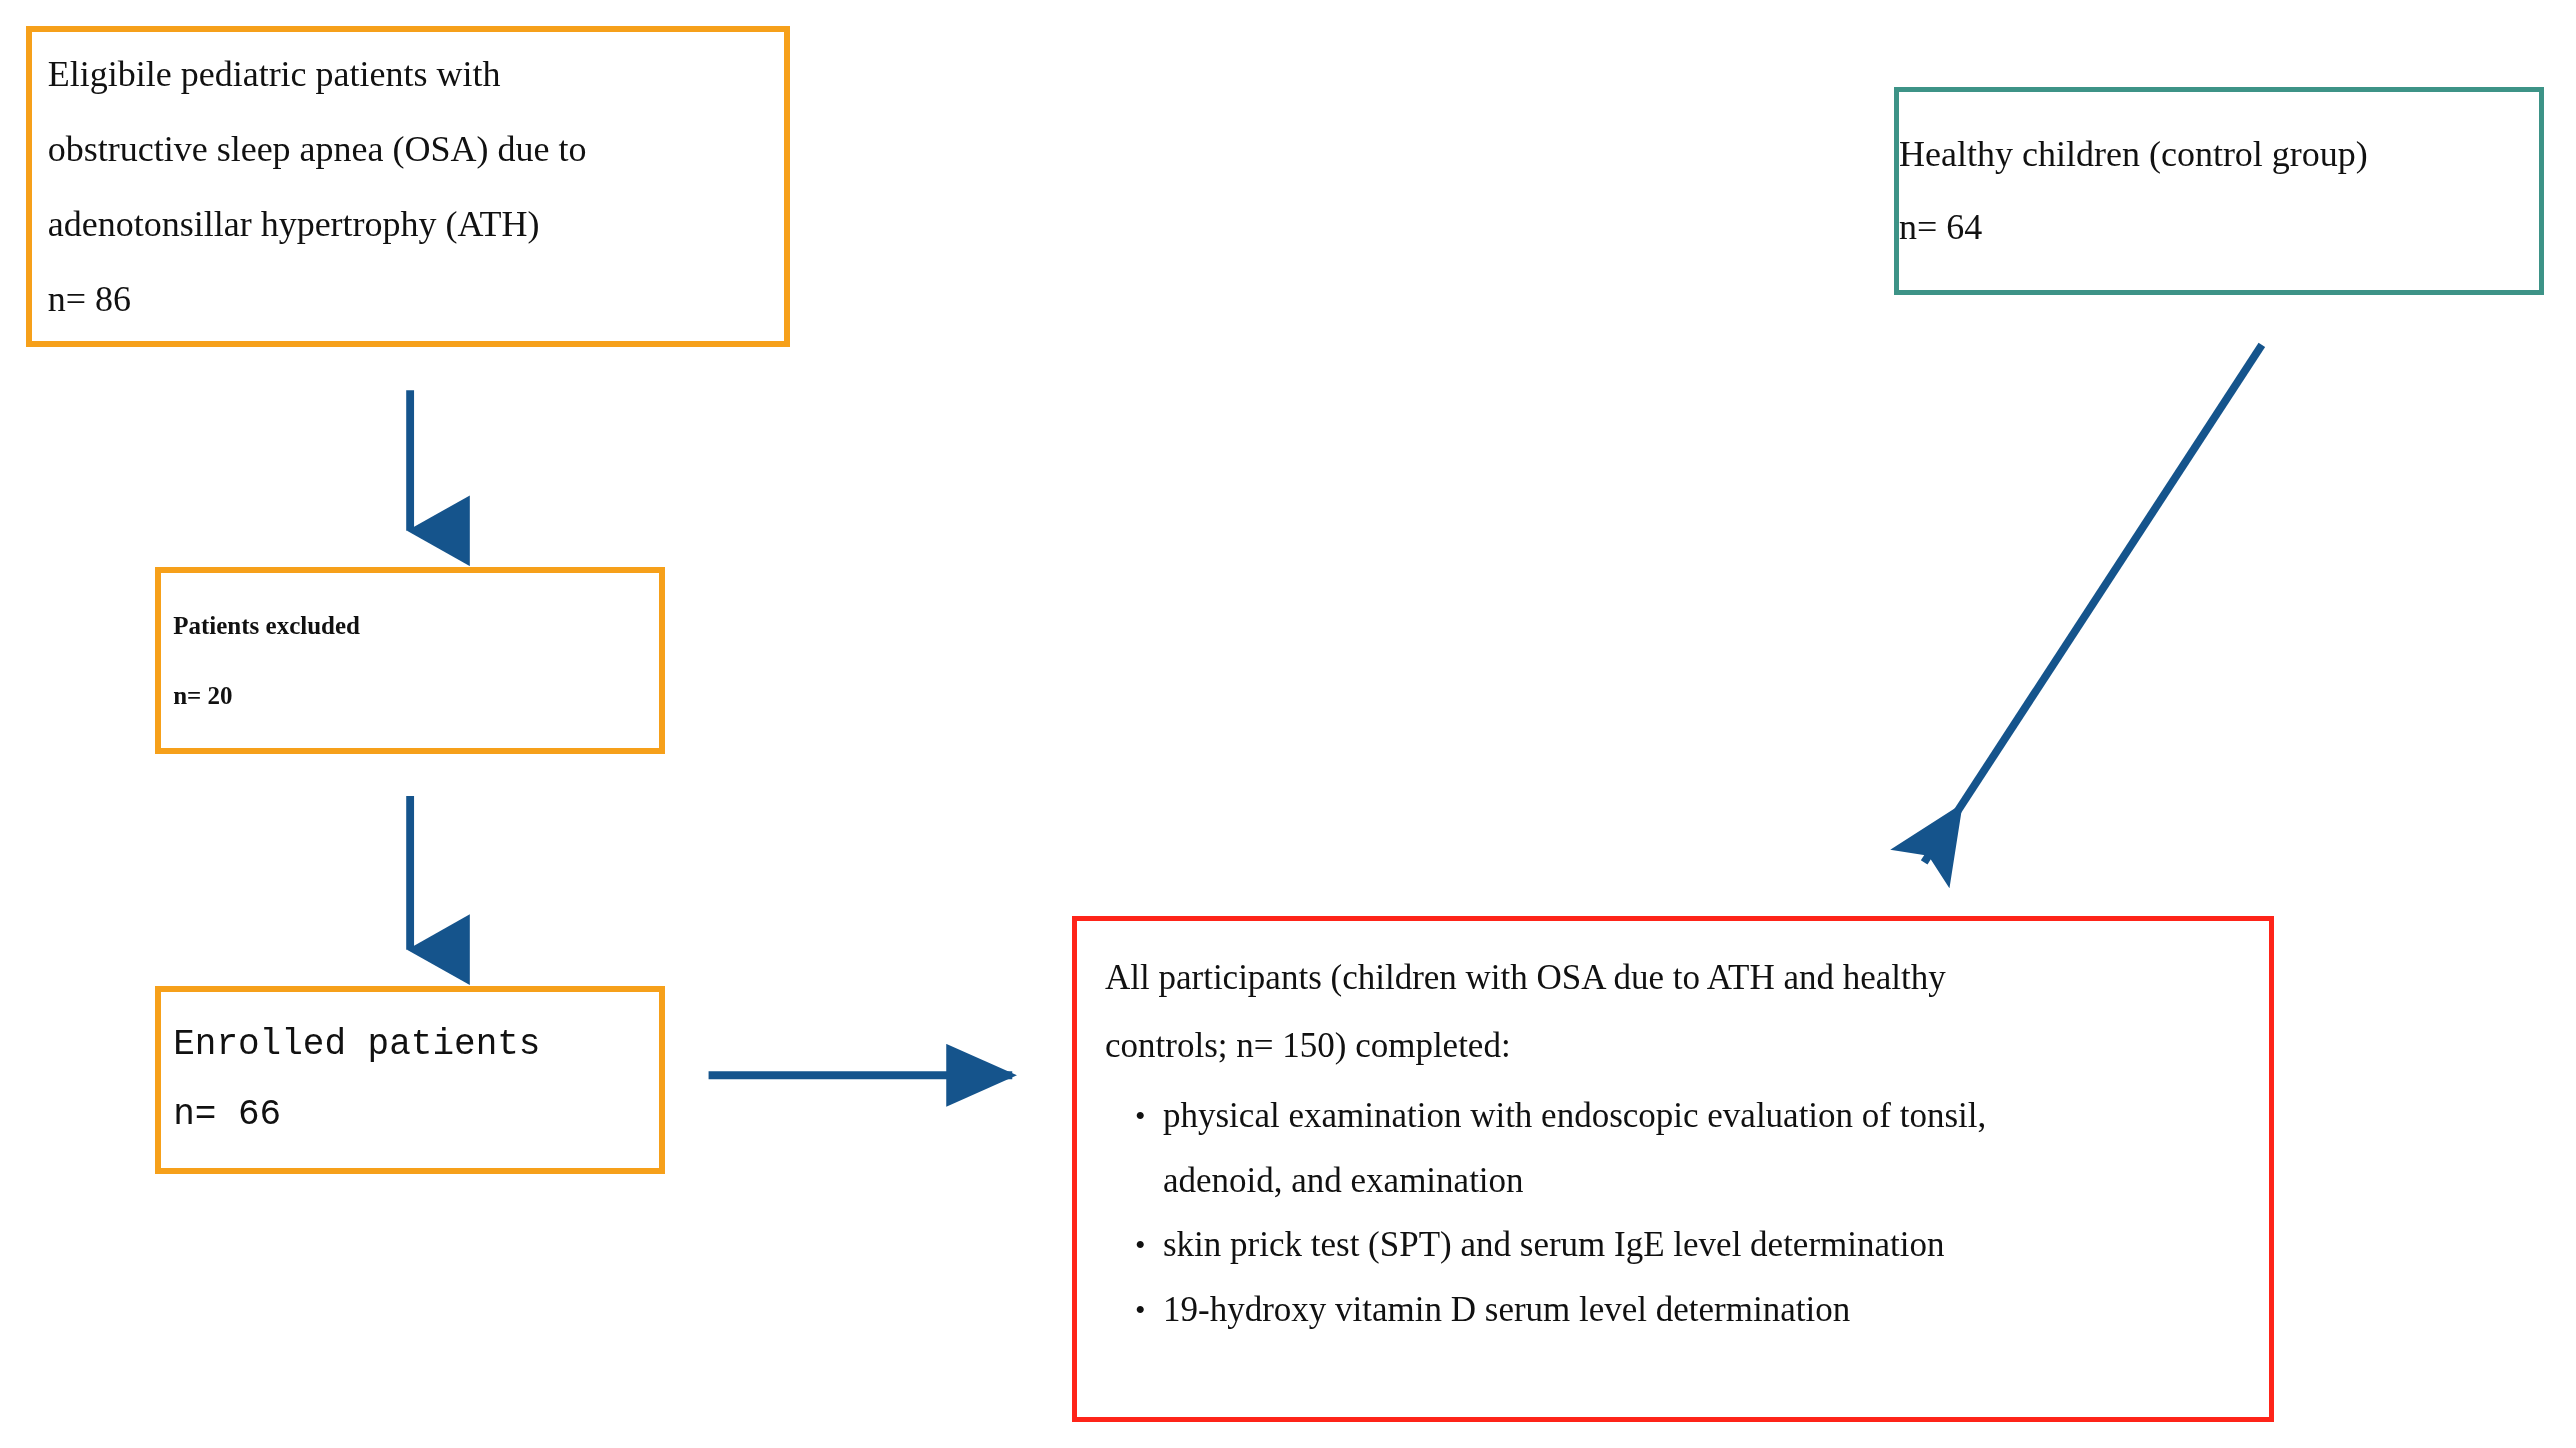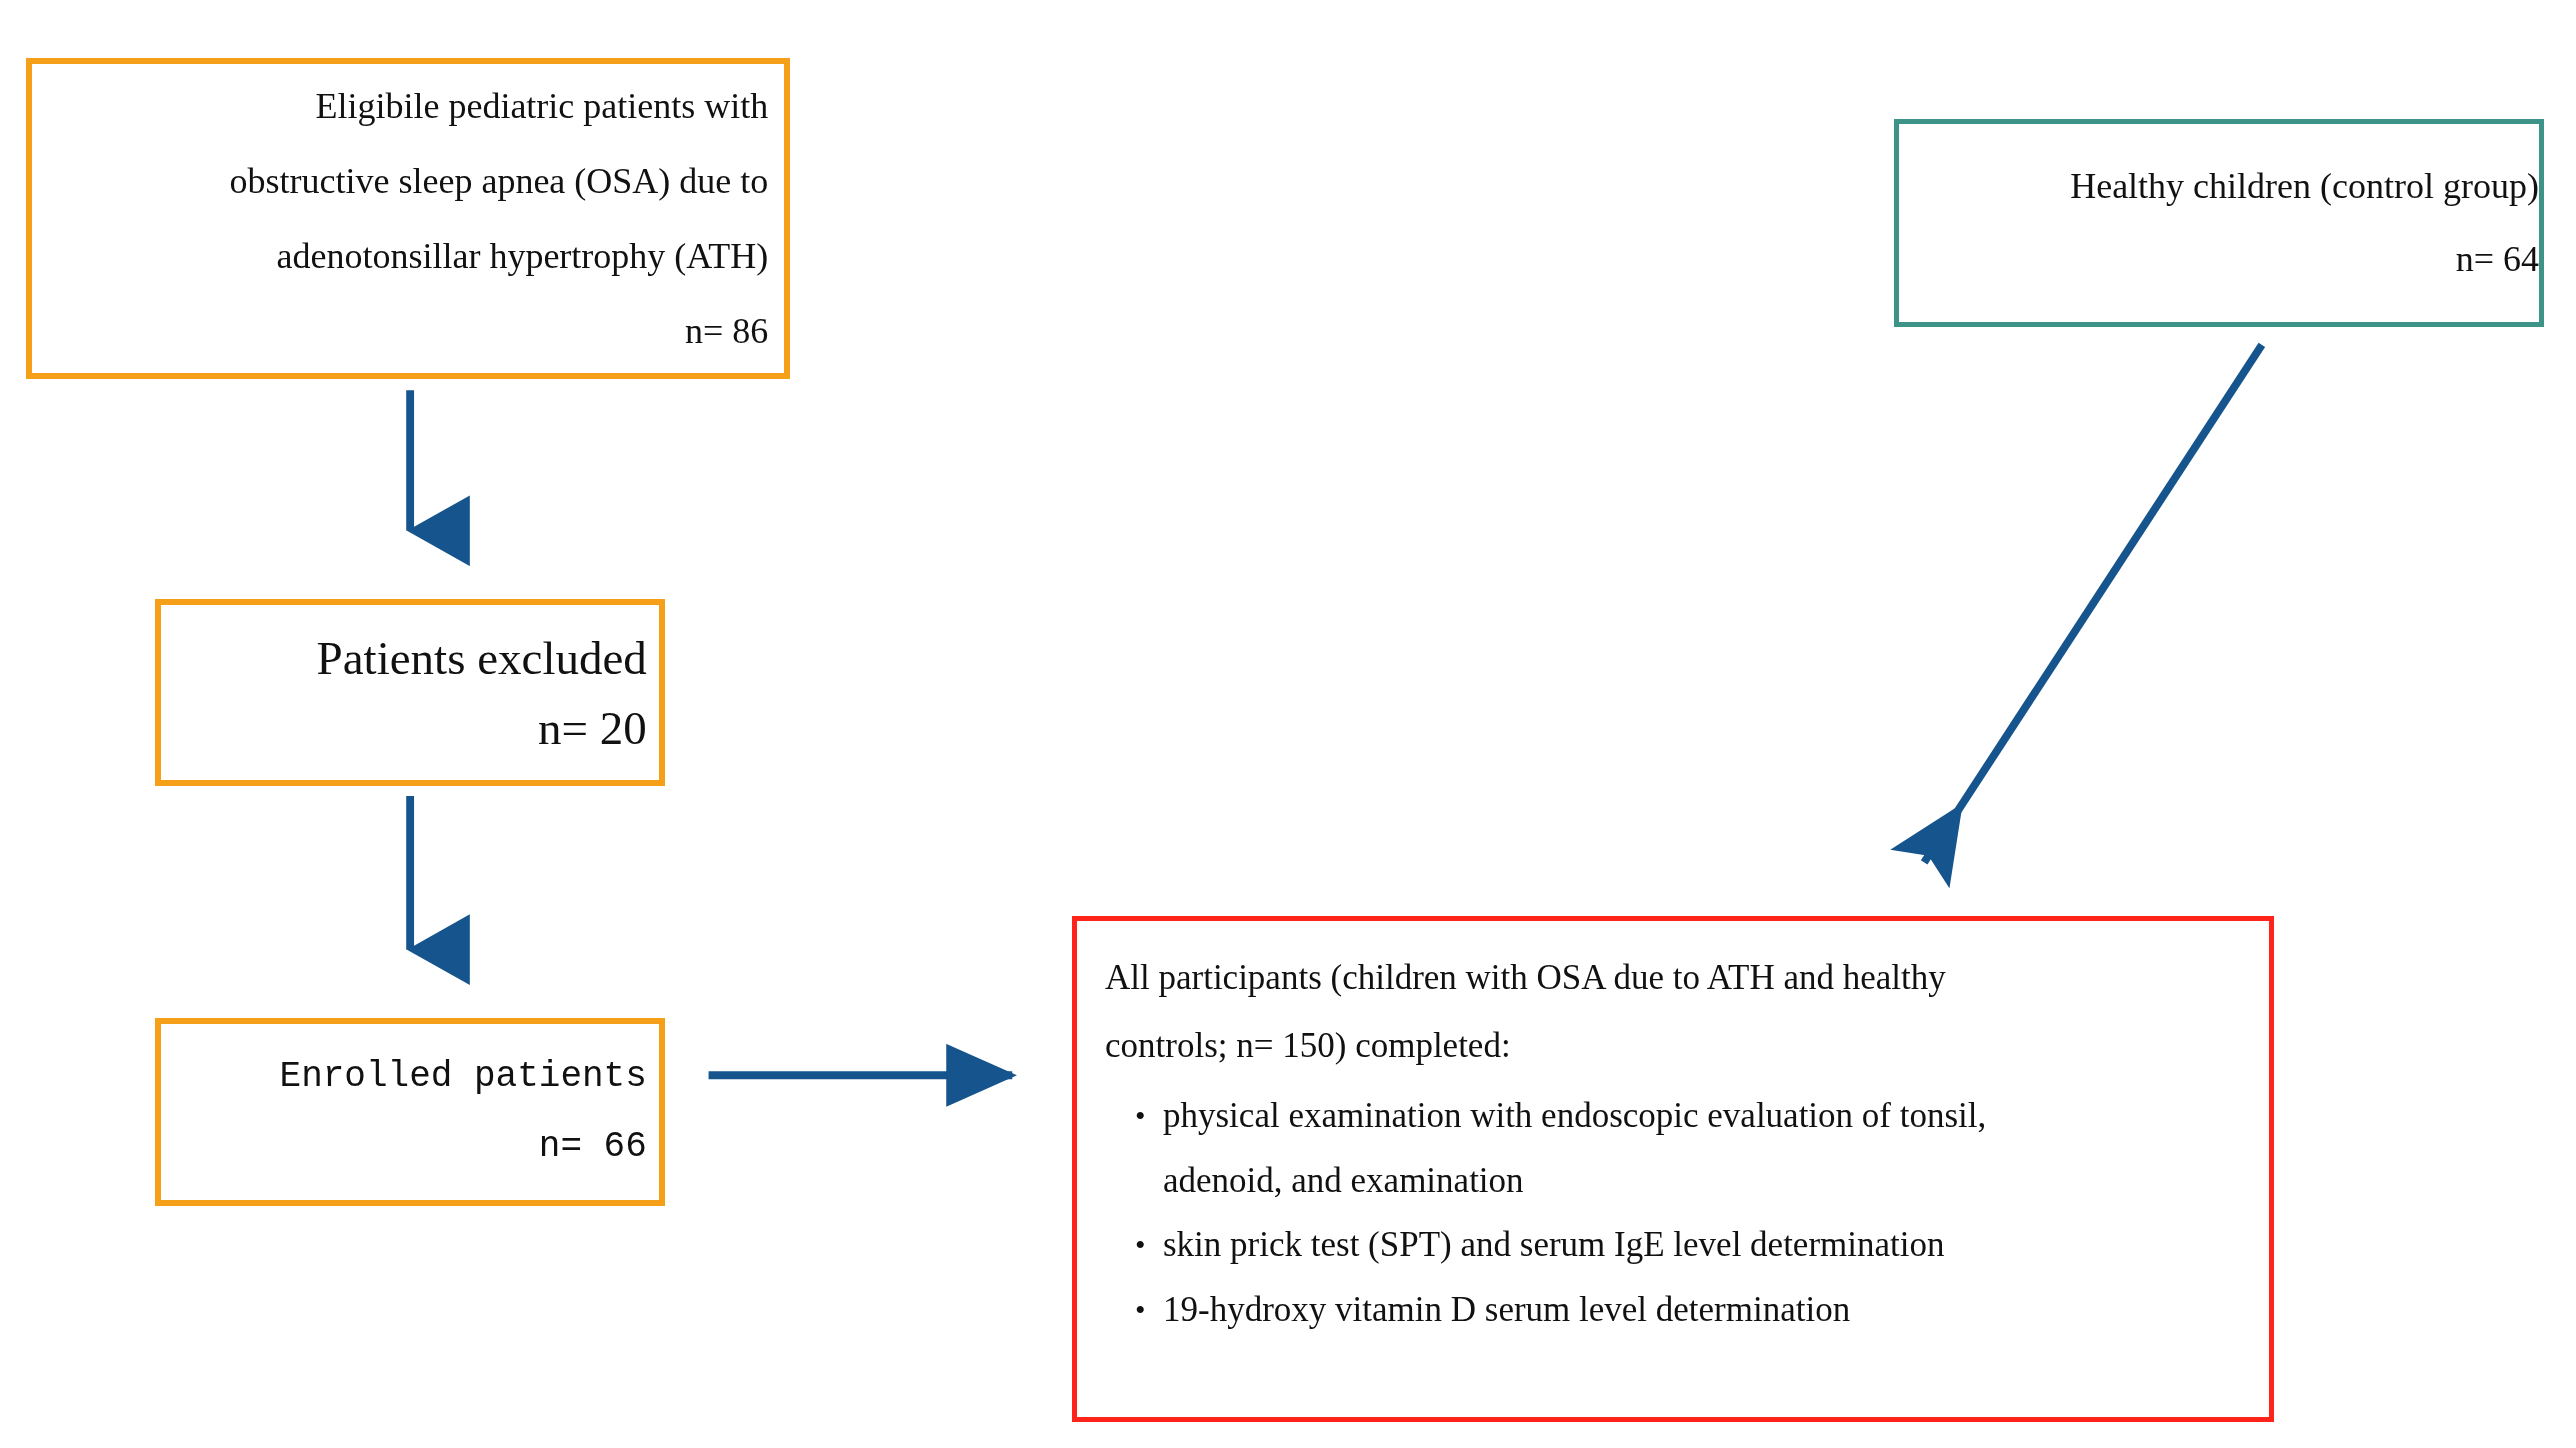--- a/index.html
+++ b/index.html
@@ -18,21 +18,21 @@
     color: #111111;
   }
   .node {
     position: absolute;
     box-sizing: border-box;
     background: #ffffff;
     display: flex;
     flex-direction: column;
     justify-content: center;
   }
-  .node.centered { align-items: flex-end; text-align: center; margin-top: 32px; }
+  .node.centered { align-items: flex-start; text-align: center; }
   .line {
     display: block;
     white-space: nowrap;
   }
 
   
   #box-eligible {
     left: 26px; top: 26px; width: 764px; height: 321px;
     border: 6.1px solid #f6a01a;
     padding: 8.7px 15.7px;
@@ -46,21 +46,21 @@
     padding: 7px 0;
   }
   #box-healthy .line { font-size: 36px; line-height: 73px; }
 
   
   #box-excluded {
     left: 155px; top: 567px; width: 510px; height: 187px;
     border: 6.1px solid #f6a01a;
     padding: 5.2px 12.2px;
   }
-  #box-excluded .line { font-size: 47px; line-height: 70px; }
+  #box-excluded .line { font-size: 25px; line-height: 70px; font-weight: bold; }
 
   
   #box-enrolled {
     left: 155px; top: 986px; width: 510px; height: 188px;
     border: 6.1px solid #f6a01a;
     padding: 5.2px 12.2px;
     font-family: Liberation Mono, monospace;
   }
   #box-enrolled .line { font-size: 36px; line-height: 70px; }
 

